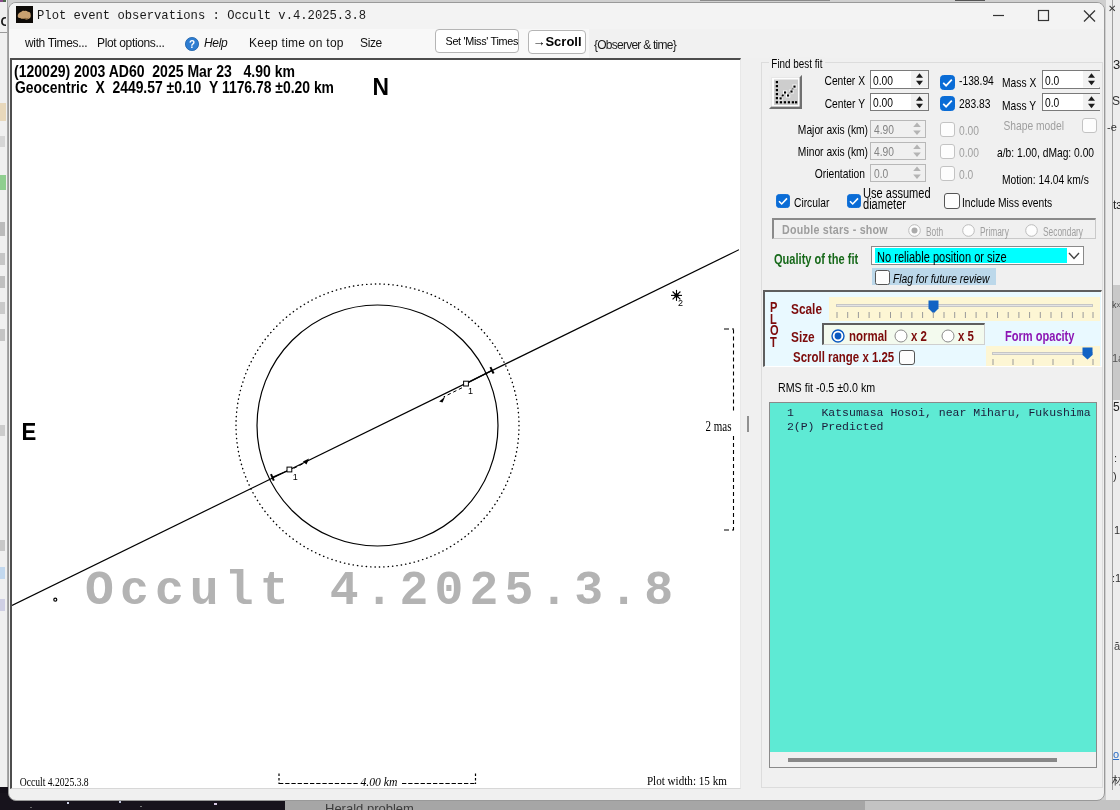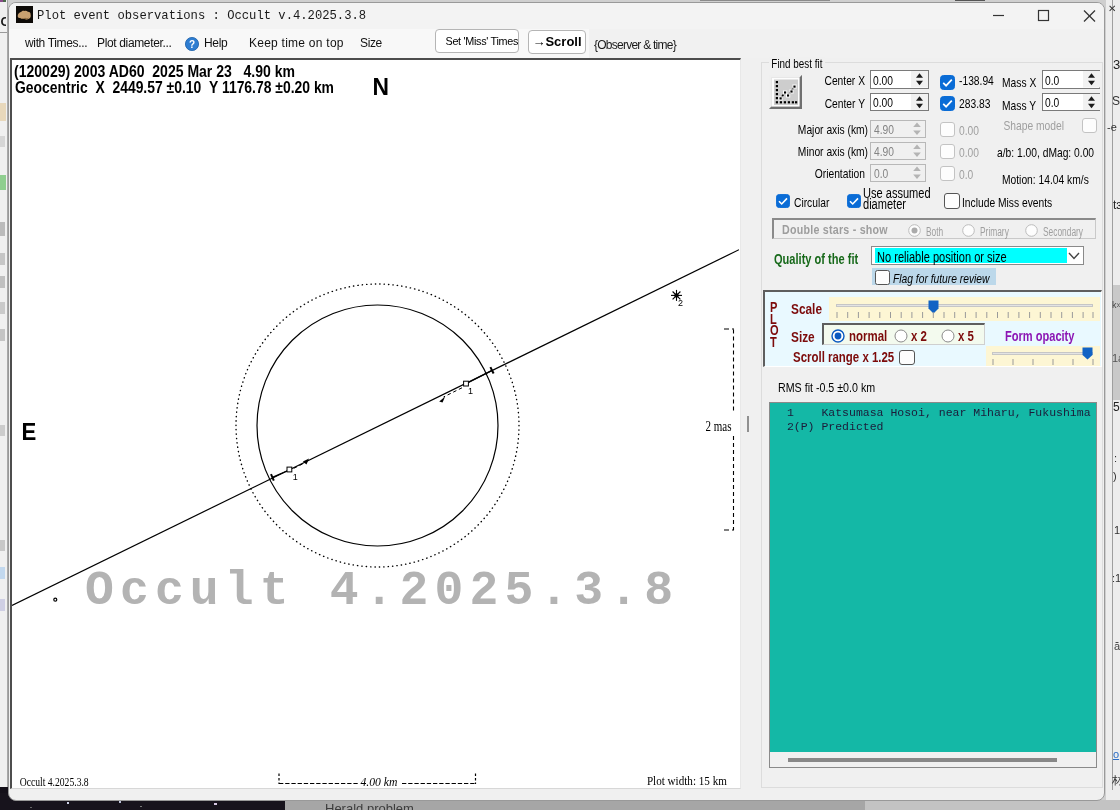--- a/index.html
+++ b/index.html
@@ -86,27 +86,27 @@
 <div class="abs" style="left:37px;top:8.5px;font-size:12.2px;color:#191919;letter-spacing:0;font-family:Liberation Mono, monospace;">Plot event observations : Occult v.4.2025.3.8</div>
 
 <svg class="abs" style="left:985px;top:5px;" width="120" height="20" viewBox="0 0 120 20">
   <line x1="8" y1="10.5" x2="19" y2="10.5" stroke="#333" stroke-width="1.2"></line>
   <rect x="53.5" y="5.5" width="10" height="10" fill="none" stroke="#333" stroke-width="1.2"></rect>
   <line x1="99" y1="5.5" x2="110" y2="16.5" stroke="#333" stroke-width="1.2"></line>
   <line x1="110" y1="5.5" x2="99" y2="16.5" stroke="#333" stroke-width="1.2"></line>
 </svg>
 
 <div class="abs" style="left:25px;top:36px;font-size:12px;color:#111;letter-spacing:-0.35px;">with Times...</div>
-<div class="abs" style="left:97px;top:36px;font-size:12px;color:#111;letter-spacing:-0.35px;">Plot diameter...</div>
+<div class="abs" style="left:97px;top:36px;font-size:12px;color:#111;letter-spacing:-0.35px;">Plot options...</div>
 <svg class="abs" style="left:185px;top:37px;" width="14" height="14" viewBox="0 0 14 14">
   <circle cx="7" cy="7" r="6.6" fill="#2e7dd1"></circle>
   <circle cx="7" cy="7" r="6.6" fill="none" stroke="#1b5fa8" stroke-width="0.8"></circle>
   <text x="7" y="10.6" font-size="10" font-weight="bold" fill="#fff" text-anchor="middle" font-family="Liberation Sans">?</text>
 </svg>
-<div class="abs" style="left:204px;top:36px;font-size:12px;color:#111;letter-spacing:-0.35px;">Help</div>
+<div class="abs" style="left:204px;top:36px;font-size:12px;color:#111;letter-spacing:-0.35px;font-style:italic;">Help</div>
 <div class="abs" style="left:249px;top:36px;font-size:12px;color:#111;letter-spacing:0.25px;">Keep time on top</div>
 <div class="abs" style="left:360px;top:36px;font-size:12px;color:#111;letter-spacing:-0.35px;">Size</div>
 <div class="abs" style="left:435px;top:28.5px;width:84px;height:24px;background:#fff;border:1px solid #b5b5b5;border-radius:4px;box-sizing:border-box;
      font-size:10.8px;text-align:right;line-height:22px;color:#000;letter-spacing:-0.3px;">Set 'Miss' Times</div>
 <div class="abs" style="left:528px;top:30px;width:58px;height:24px;background:#fff;border:1px solid #b5b5b5;border-radius:4px;box-sizing:border-box;
      font-size:13px;font-weight:bold;text-align:center;line-height:22px;color:#000;">→Scroll</div>
 <div class="abs" style="left:594px;top:37.5px;font-size:12px;color:#1a1a1a;letter-spacing:-0.75px;">{Observer &amp; time}</div>
 
 <div class="abs" style="left:10px;top:58px;width:731px;height:731px;background:#fff;box-sizing:border-box;
      border-top:2px solid #4d4d4d;border-left:2px solid #4d4d4d;border-bottom:1px solid #d7d7d7;border-right:1px solid #e8e8e8;"></div>
@@ -396,18 +396,18 @@
       <line x1="21" y1="1" x2="21" y2="7"></line>
       <line x1="41" y1="1" x2="41" y2="7"></line>
     <line x1="61" y1="1" x2="61" y2="7"></line>
       <line x1="81" y1="1" x2="81" y2="7"></line>
       <line x1="101" y1="1" x2="101" y2="7"></line>
   </g>
 </svg>
 
 <div class="abs c" style="left:778px;top:380px;font-size:13.5px;color:#000;">RMS fit -0.5 ±0.0 km</div>
 
-<div class="abs" style="left:769px;top:402px;width:327.5px;height:365.5px;background:#14b8a6;border:1px solid #8a8a8a;overflow:hidden;box-sizing:border-box;">
+<div class="abs" style="left:769px;top:402px;width:327.5px;height:365.5px;background:#5eead4;border:1px solid #8a8a8a;overflow:hidden;box-sizing:border-box;">
   <div style="position:absolute;left:10px;top:3px;font-family:'Liberation Mono',monospace;font-size:11.5px;line-height:14.3px;color:#1c1c3a;white-space:pre;"> 1    Katsumasa Hosoi, near Miharu, Fukushima
  2(P) Predicted</div>
   <div style="position:absolute;left:0;top:349px;width:326px;height:15px;background:#f0f0f0;"></div>
   <div style="position:absolute;left:18px;top:355px;width:269px;height:3.5px;background:#888;"></div>
 </div>
 
 </body></html>

